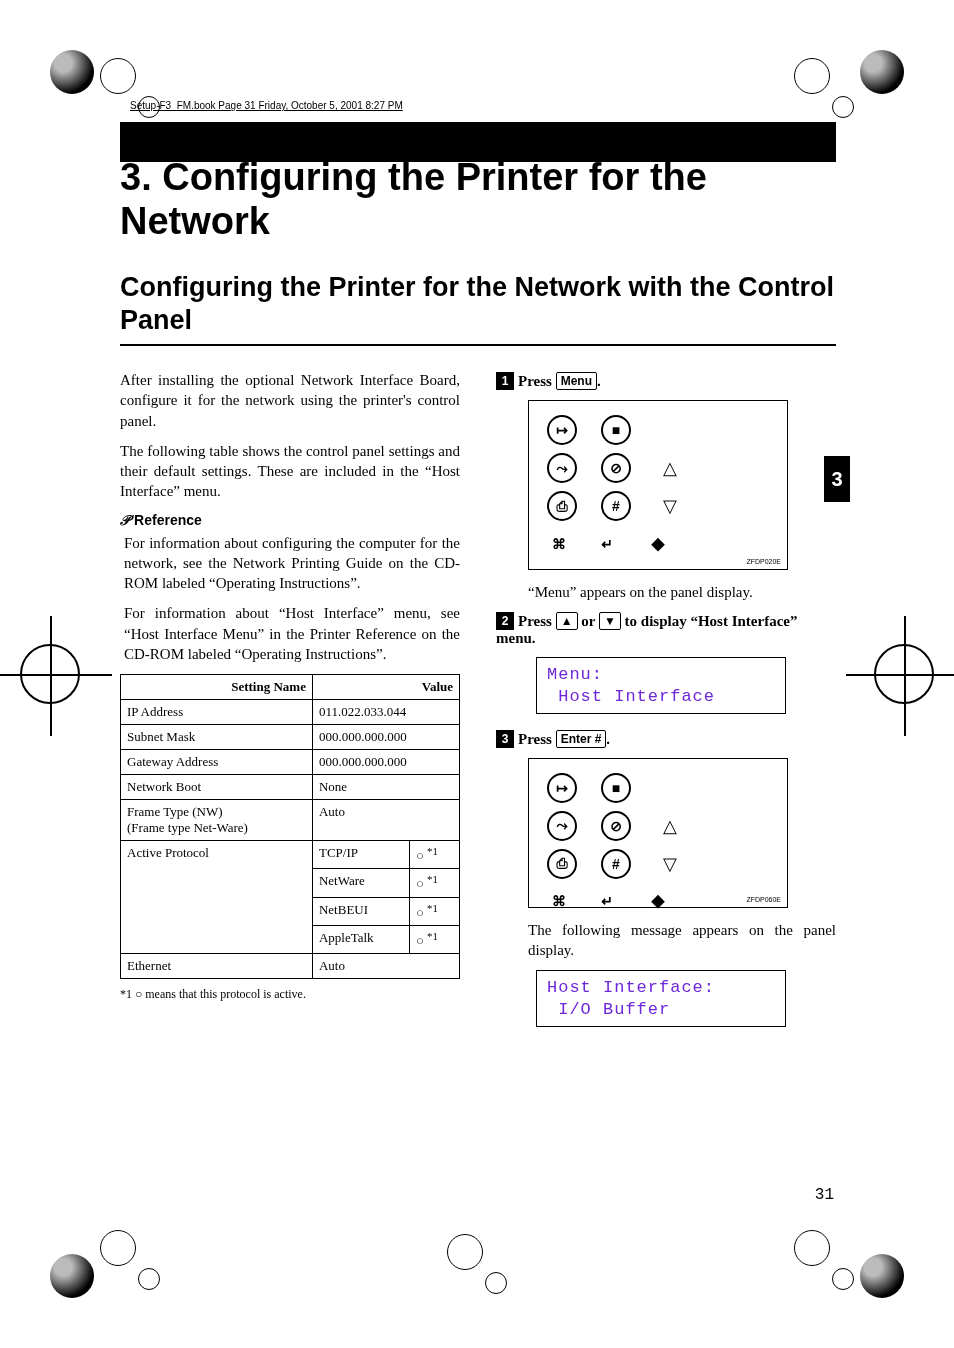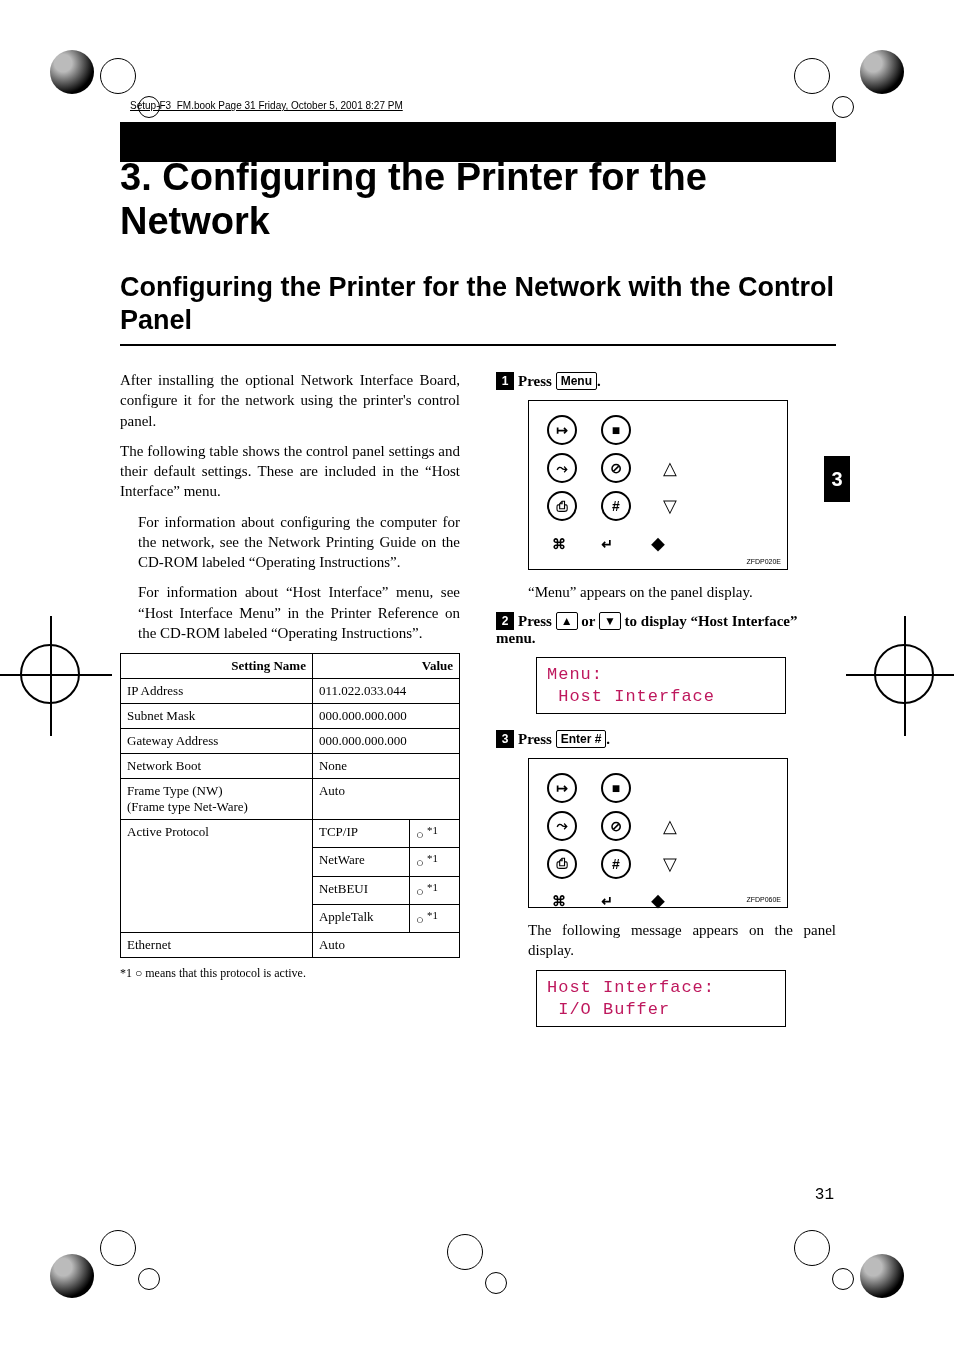--- a/index.html
+++ b/index.html
@@ -131,21 +131,21 @@
     font-family: Arial, sans-serif;
     font-weight: bold;
     font-size: 14px;
     margin: 6px 0 4px 0;
   }
   .ref-heading .ref-icon {
     font-style: italic;
     margin-right: 4px;
   }
   .ref-body p {
-    margin-left: 18px;
+    margin-left: 4px;
   }
 
   
   table.settings {
     border-collapse: collapse;
     width: 100%;
     margin-top: 8px;
     font-size: 13px;
   }
   table.settings th, table.settings td {
@@ -221,21 +221,21 @@
     text-align: justify;
   }
 
   .lcd {
     border: 1px solid #000;
     width: 250px;
     padding: 6px 10px;
     margin: 4px 0 16px 40px;
     font-family: "Courier New", monospace;
     font-size: 17px;
-    color: #be185d;
+    color: #6d28d9;
     line-height: 1.25;
     letter-spacing: 1px;
     white-space: pre;
   }
 
   .page-num {
     position: absolute; right: 2px; bottom: -2px;
     font-family: Liberation Mono, monospace; font-size: 16px;
   }
 
@@ -292,20 +292,23 @@
   </div>
 
   <div class="section-title">Configuring the Printer for the Network with the Control Panel</div>
 
   <div class="two-col">
 
     <div class="col">
       <p>After installing the optional Network Interface Board, configure it for the network using the printer's control panel.</p>
       <p>The following table shows the control panel settings and their default settings. These are included in the “Host Interface” menu.</p>
 
+      <div class="ref-heading">
+        <span class="ref-icon">𝒫</span><span>Reference</span>
+      </div>
       <div class="ref-body">
         <p>For information about configuring the computer for the network, see the Network Printing Guide on the CD-ROM labeled “Operating Instructions”.</p>
         <p>For information about “Host Interface” menu, see “Host Interface Menu” in the Printer Reference on the CD-ROM labeled “Operating Instructions”.</p>
       </div>
 
       <table class="settings">
         <thead>
           <tr>
             <th>Setting Name</th>
             <th colspan="2">Value</th>

